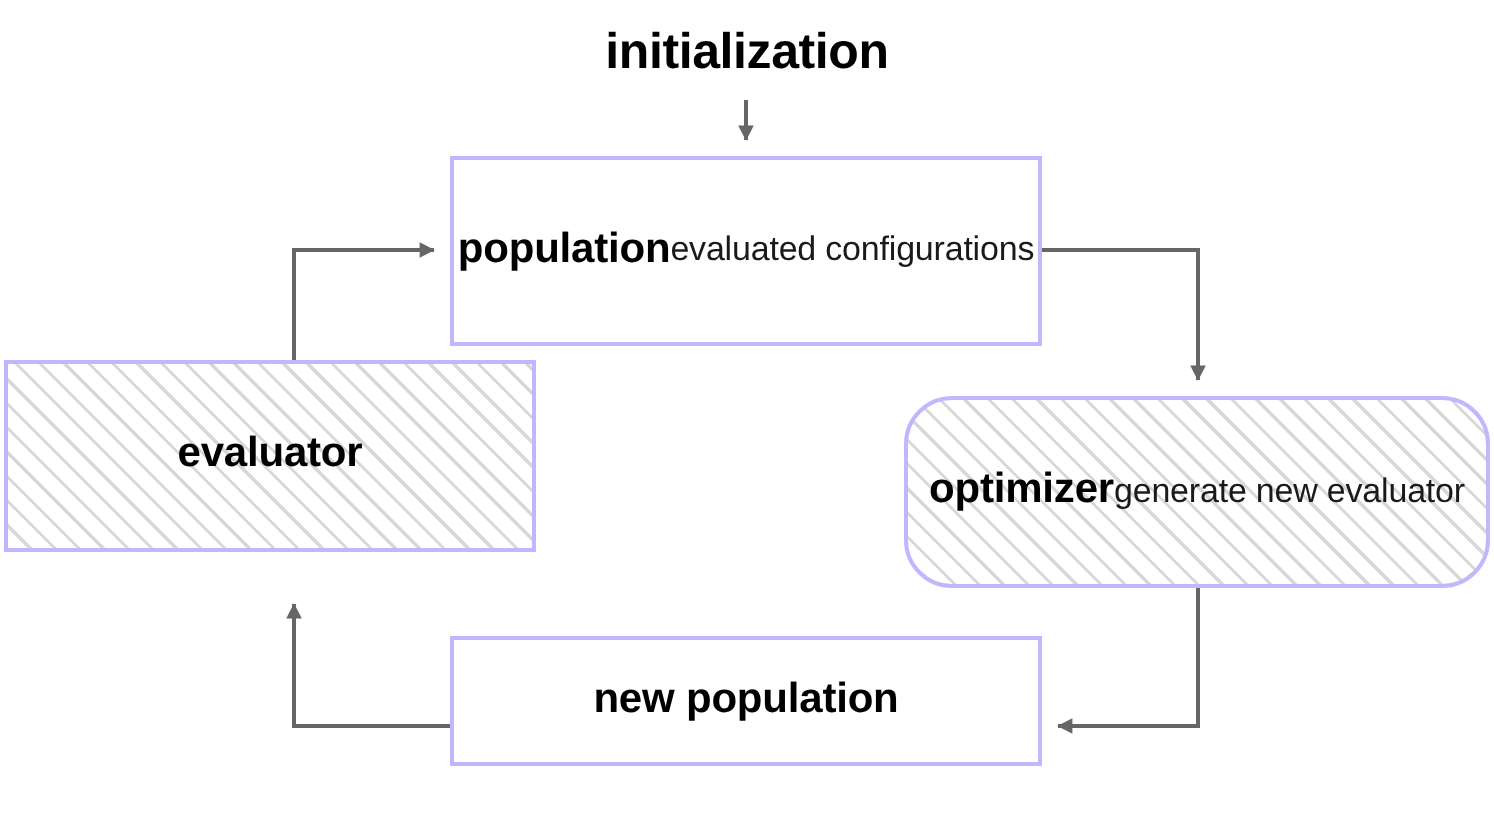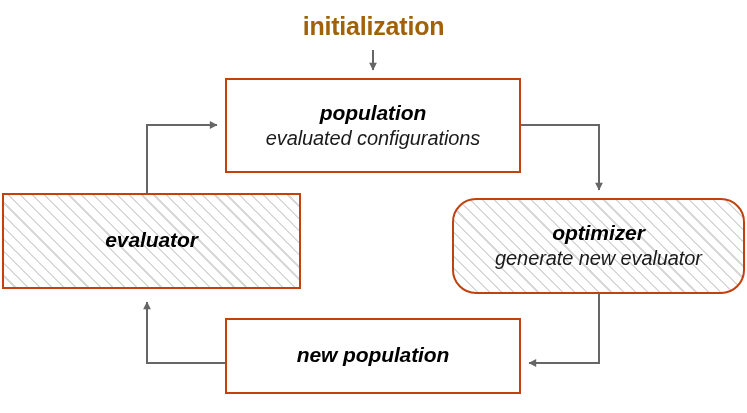--- a/index.html
+++ b/index.html
@@ -21,69 +21,68 @@
     left: 0;
     top: 0;
     width: 747px;
     height: 413px;
     pointer-events: none;
   }
   
   .node {
     position: absolute;
     box-sizing: border-box;
-    border: 2px solid #c2410c;
+    border: 2px solid #c4b5fd;
     background: #ffffff;
     display: flex;
-    flex-direction: column;
+    flex-direction: row;
     align-items: center;
     justify-content: center;
     text-align: center;
     line-height: 1.18;
-    font-style: italic;
   }
   .node.hatched {
     background-color: #ffffff;
     background-image: repeating-linear-gradient(
       45deg,
       rgba(0,0,0,0) 0px,
       rgba(0,0,0,0) 7px,
       #d8d8d8 7px,
       #d8d8d8 8.6px
     );
   }
   .node-title {
     font-weight: bold;
     font-size: 21px;
     color: #000000;
     letter-spacing: -0.1px;
     margin-bottom: 1px;
   }
   .node-sub {
     font-weight: normal;
-    font-size: 20px;
+    font-size: 17px;
     color: #1a1a1a;
     letter-spacing: -0.1px;
   }
 
   #node-population  { left: 225px; top: 78px;  width: 296px; height: 95px; }
-  #node-evaluator   { left: 2px;   top: 193px; width: 299px; height: 96px; }
+  #node-evaluator   { left: 2px;   top: 180px; width: 266px; height: 96px; }
   #node-optimizer   { left: 452px; top: 198px; width: 293px; height: 96px; border-radius: 24px; }
-  #node-newpop      { left: 225px; top: 318px; width: 296px; height: 76px; align-items: center; }
+  #node-newpop      { left: 225px; top: 318px; width: 296px; height: 65px; align-items: center; }
 
   
   #caption-initialization {
     position: absolute;
     left: 0;
     top: 12px;
     width: 747px;
     text-align: center;
     font-size: 25px;
     font-weight: bold;
-    color: #a16207;
+    color: #000000;
     letter-spacing: -0.2px;
   }
 </style>
 </head>
 <body>
 
 <div id="canvas">
 
   <svg id="wires" viewBox="0 0 747 413" width="747" height="413" xmlns="http://www.w3.org/2000/svg">
     <defs>

